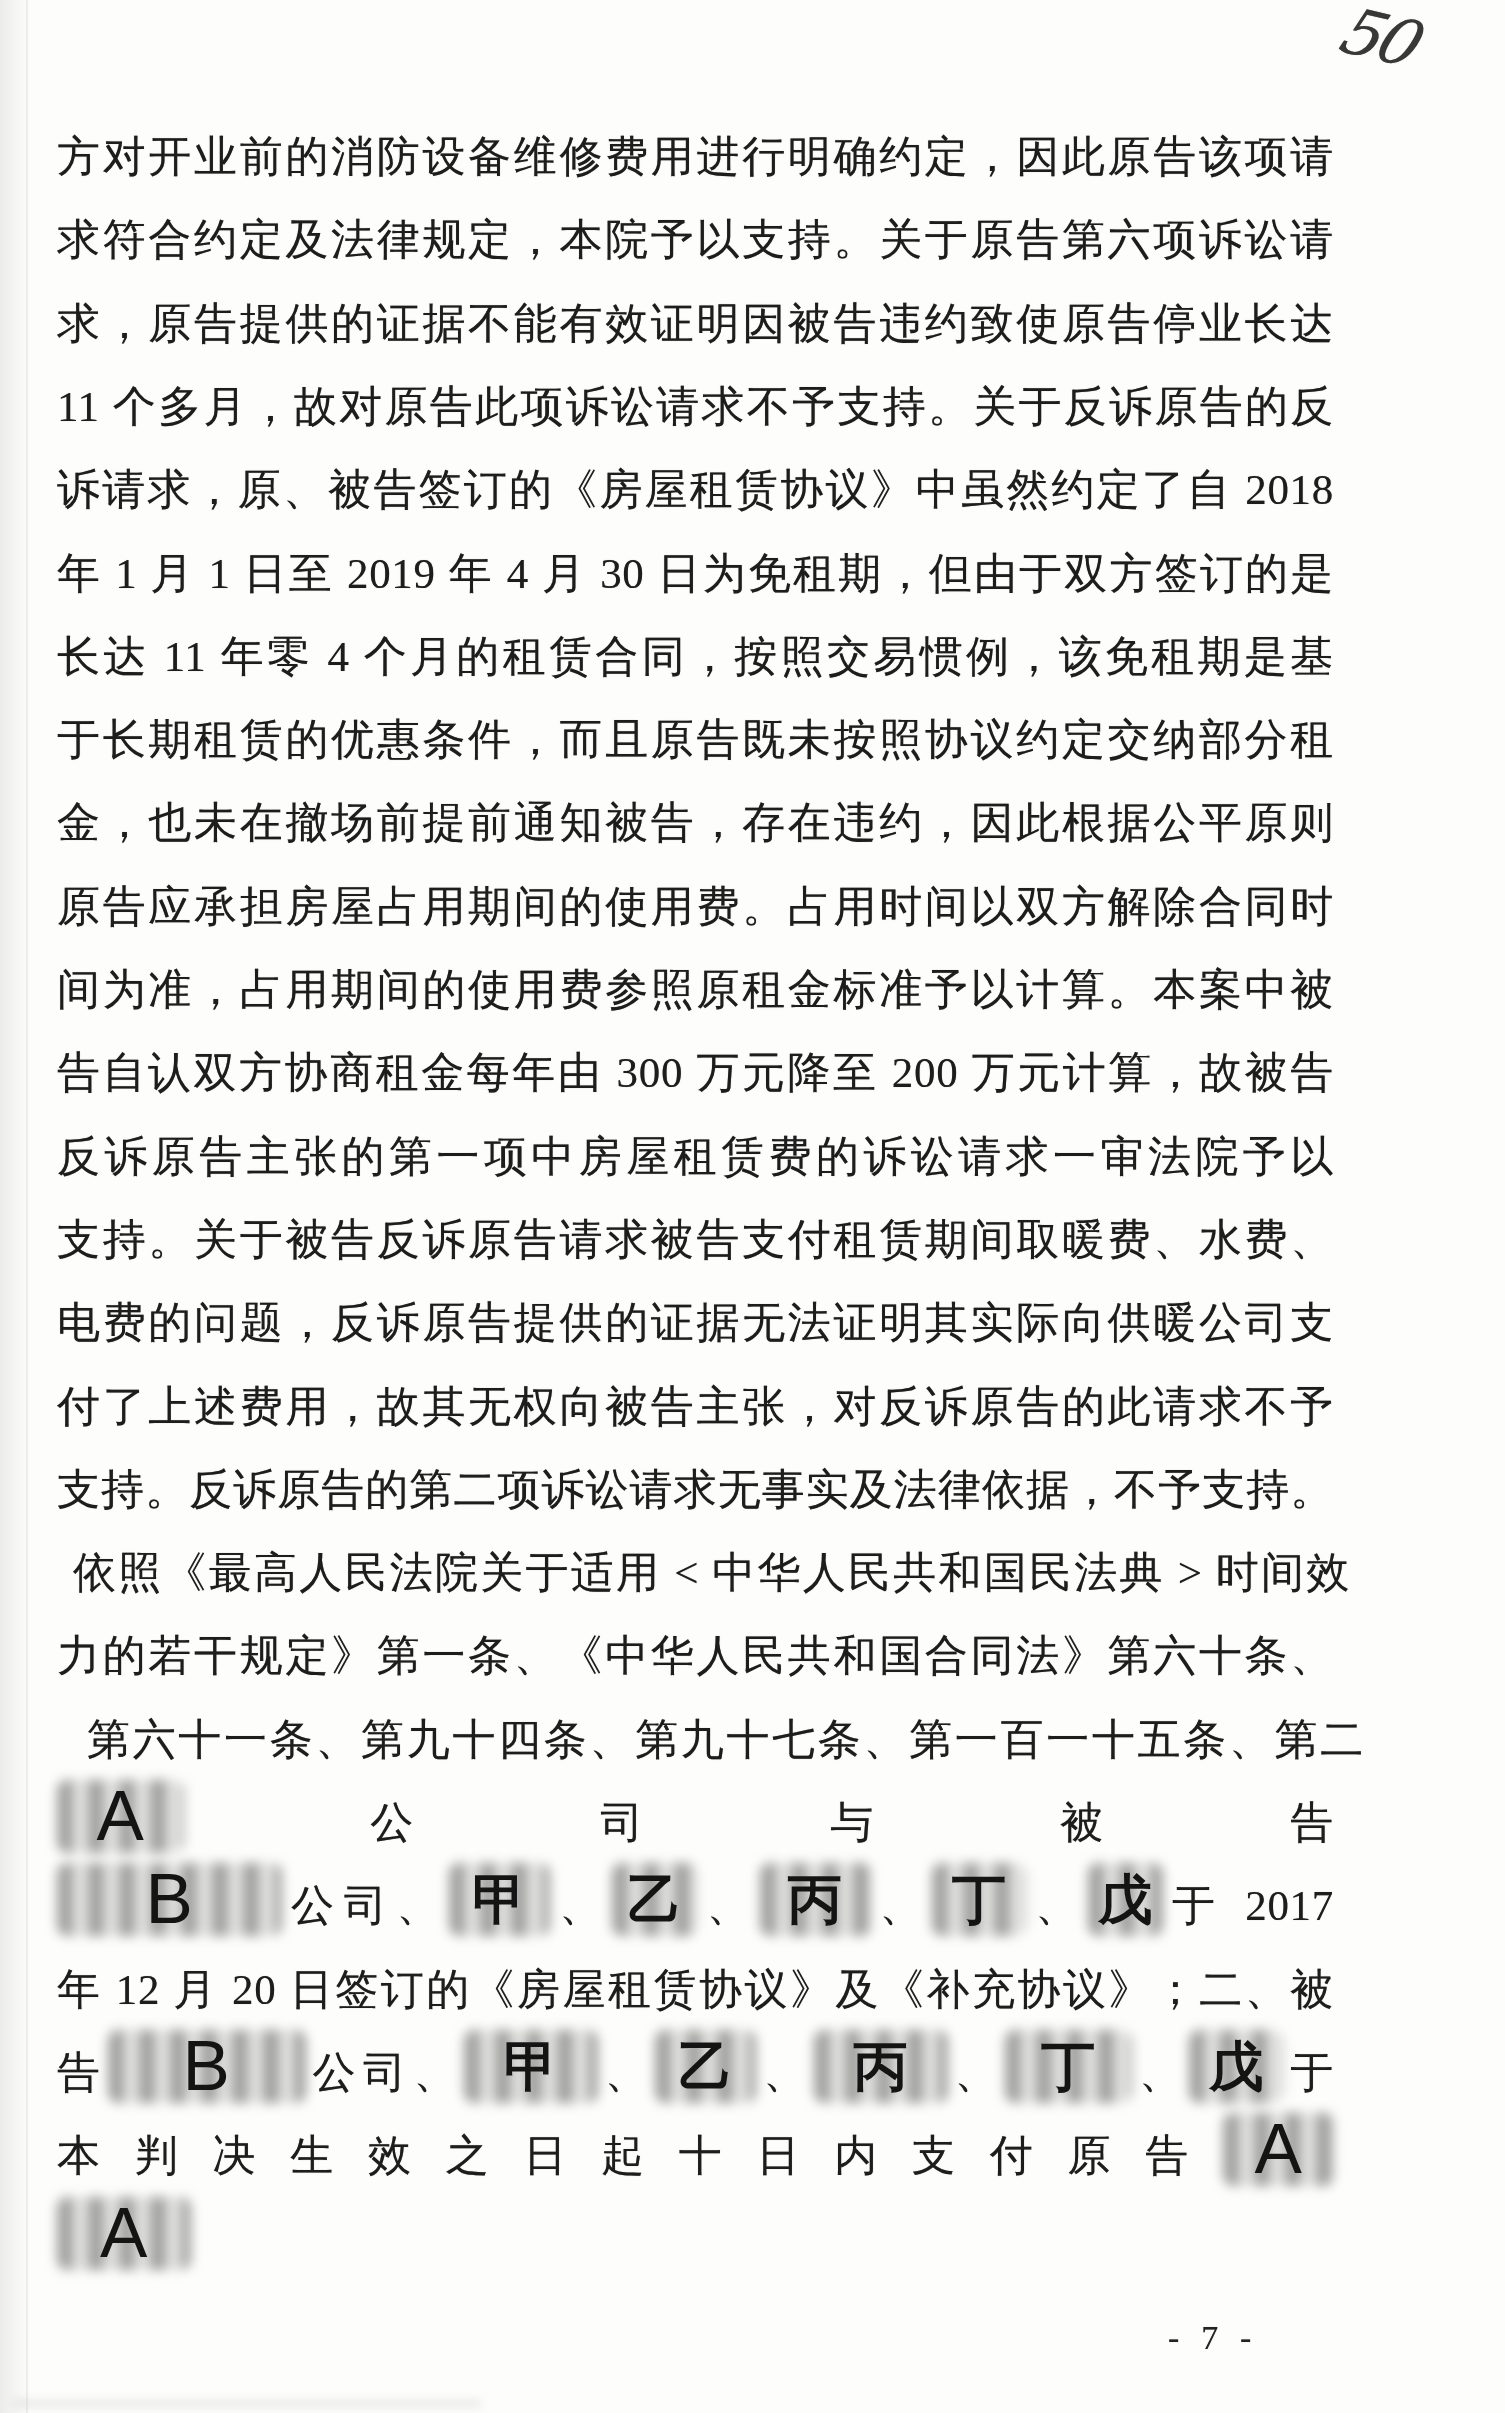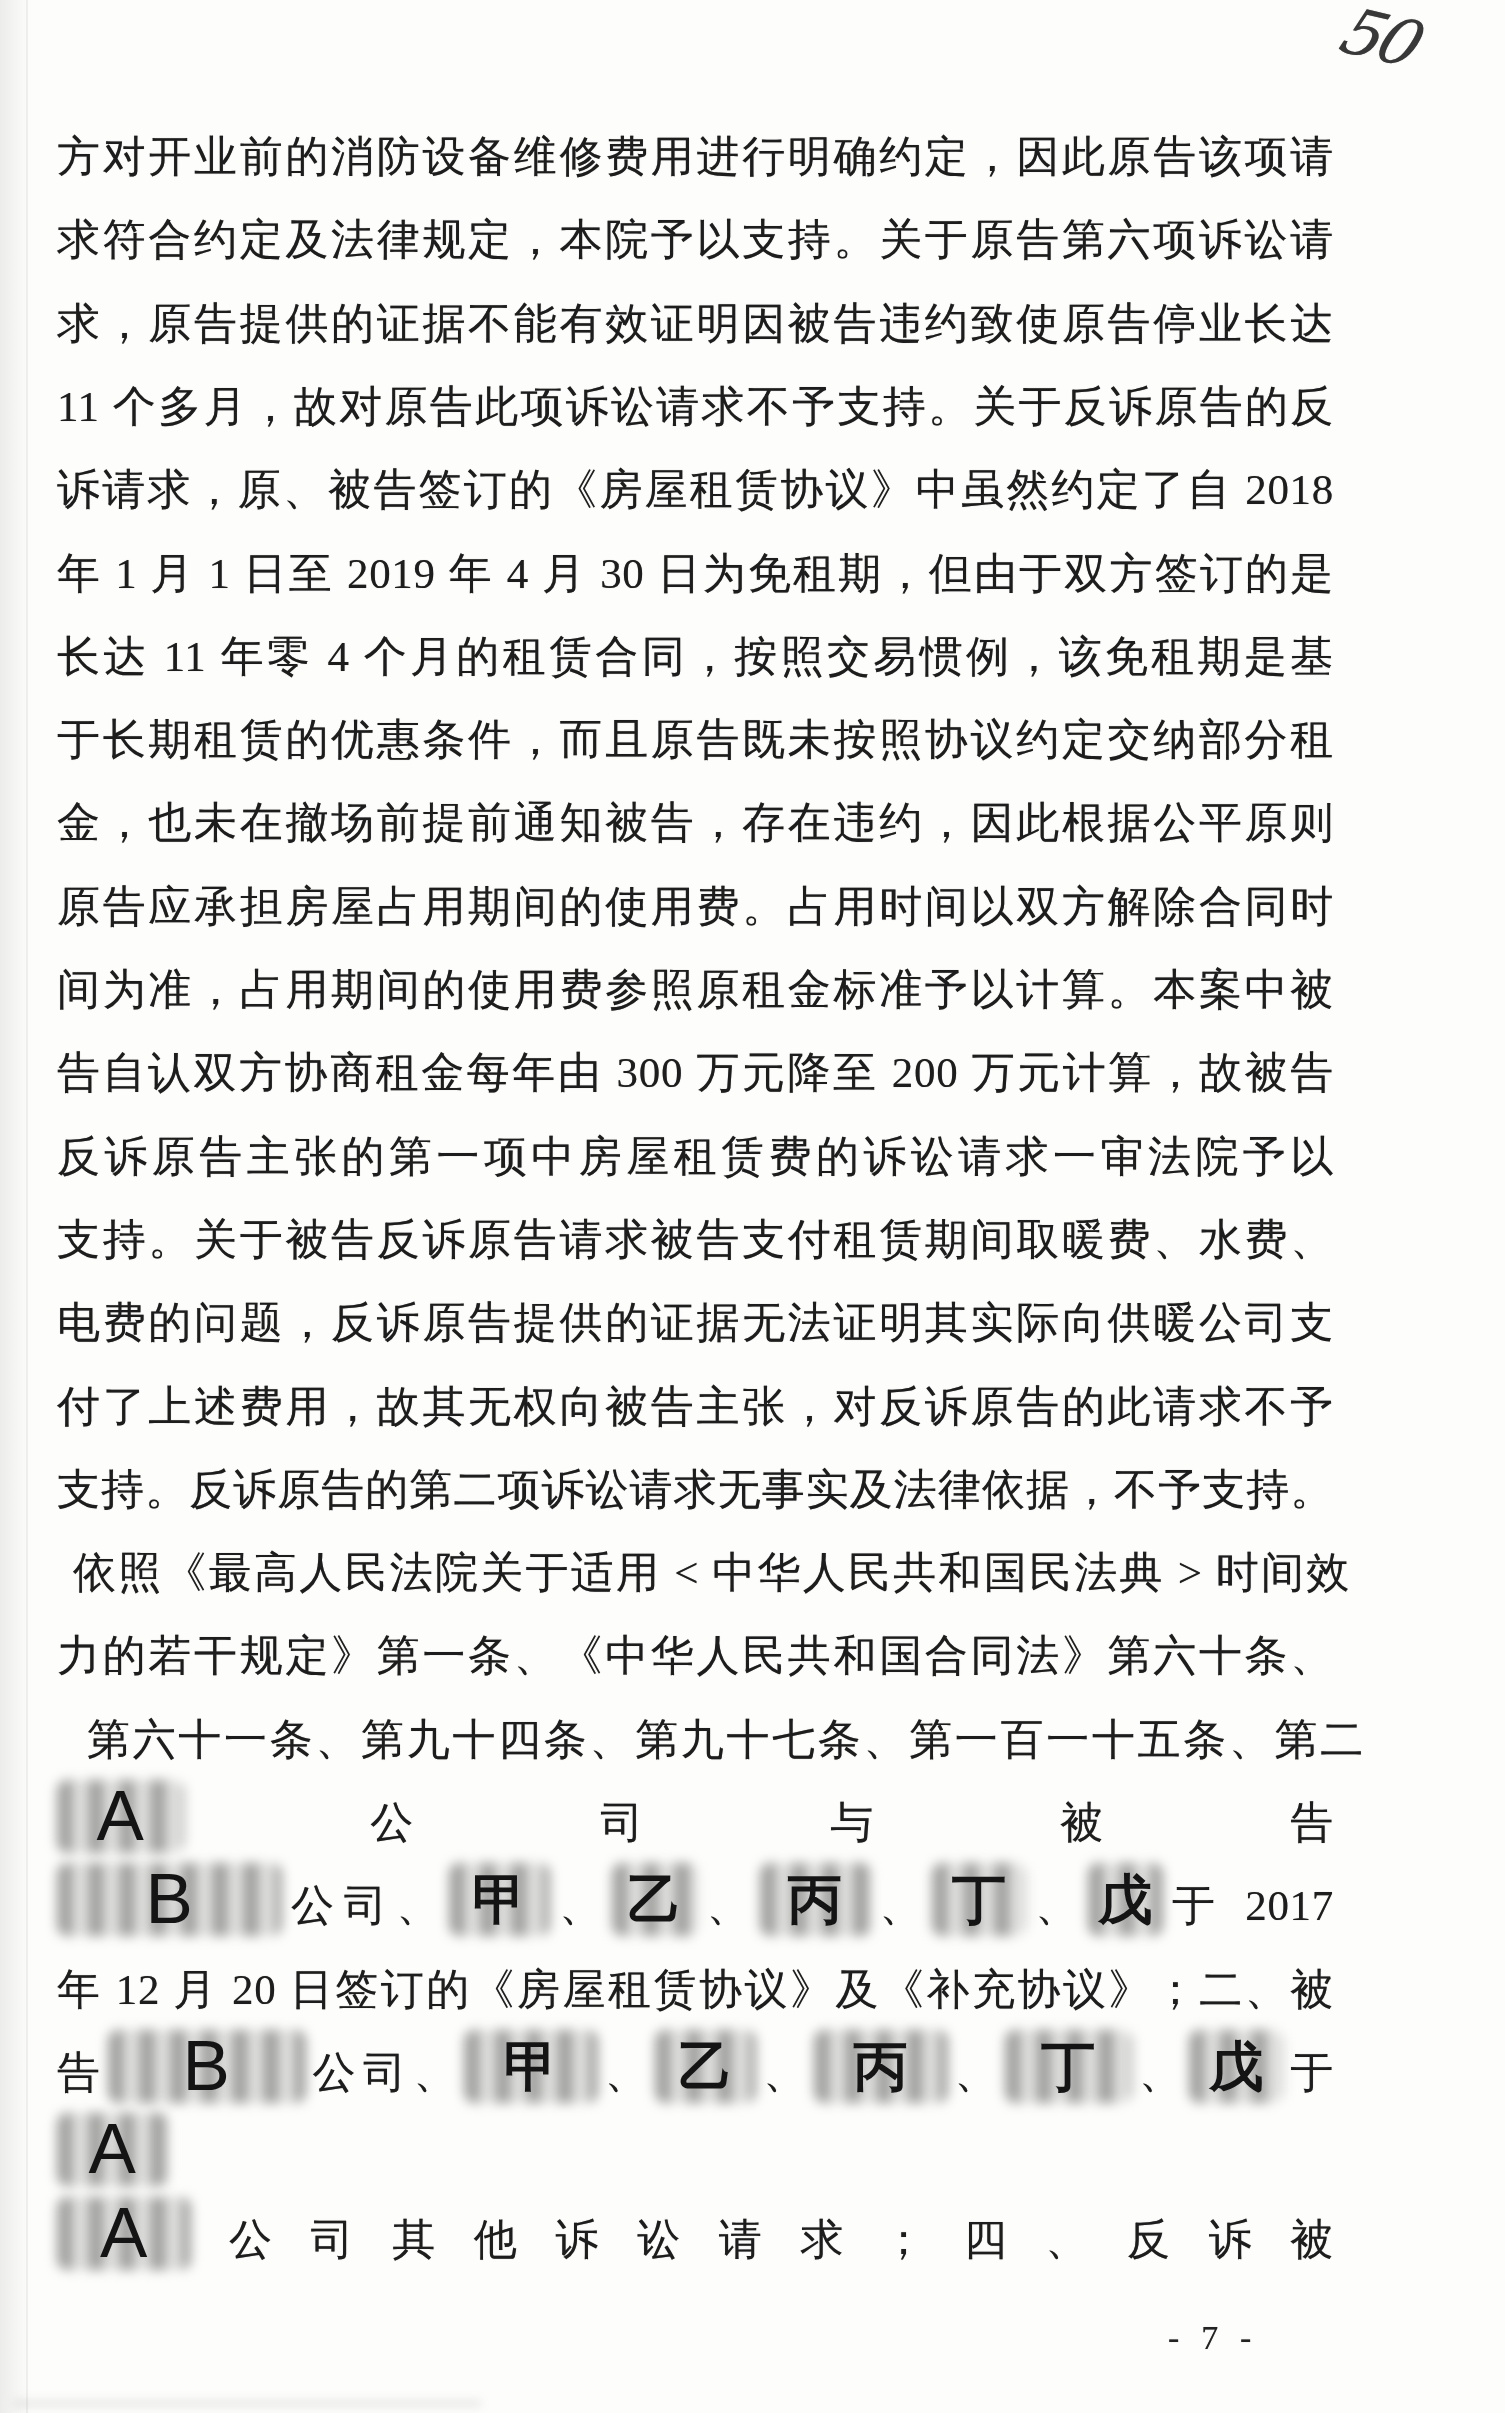--- a/index.html
+++ b/index.html
@@ -120,19 +120,19 @@
       <div class="tline" style="top: 1281px;"><span>电费的问题，反诉原告提供的证据无法证明其实际向供暖公司支</span></div>
       <div class="tline" style="top: 1365px;"><span>付了上述费用，故其无权向被告主张，对反诉原告的此请求不予</span></div>
       <div class="tline" style="top: 1448px;"><span>支持。反诉原告的第二项诉讼请求无事实及法律依据，不予支持。</span></div>
       <div class="tline" style="top: 1531px; margin-left: 16px;"><span>依照《最高人民法院关于适用 &lt; 中华人民共和国民法典 &gt; 时间效</span></div>
       <div class="tline" style="top: 1614px;"><span>力的若干规定》第一条、《中华人民共和国合同法》第六十条、</span></div>
       <div class="tline" style="top: 1698px; margin-left: 30px;"><span>第六十一条、第九十四条、第九十七条、第一百一十五条、第二</span></div>
       <div class="tline" style="top: 1781px;"><span class="redact" style="width: 127px;"><span class="smudge"></span><span class="ovl latin">A</span></span><span>公司与被告</span></div>
       <div class="tline" style="top: 1864px;"><span class="redact" style="width: 225px;"><span class="smudge"></span><span class="ovl latin">B</span></span><span>公司、</span><span class="redact" style="width: 101px;"><span class="smudge"></span><span class="ovl hanzi">甲</span></span><span>、</span><span class="redact" style="width: 86px;"><span class="smudge"></span><span class="ovl hanzi">乙</span></span><span>、</span><span class="redact" style="width: 111px;"><span class="smudge"></span><span class="ovl hanzi">丙</span></span><span>、</span><span class="redact" style="width: 94px;"><span class="smudge"></span><span class="ovl hanzi">丁</span></span><span>、</span><span class="redact" style="width: 75px;"><span class="smudge"></span><span class="ovl hanzi">戊</span></span><span>于 2017</span></div>
       <div class="tline" style="top: 1948px;"><span>年 12 月 20 日签订的《房屋租赁协议》及《补充协议》；二、被</span></div>
       <div class="tline" style="top: 2031px;"><span>告</span><span class="redact" style="width: 198px;"><span class="smudge"></span><span class="ovl latin">B</span></span><span>公司、</span><span class="redact" style="width: 134px;"><span class="smudge"></span><span class="ovl hanzi">甲</span></span><span>、</span><span class="redact" style="width: 101px;"><span class="smudge"></span><span class="ovl hanzi">乙</span></span><span>、</span><span class="redact" style="width: 134px;"><span class="smudge"></span><span class="ovl hanzi">丙</span></span><span>、</span><span class="redact" style="width: 127px;"><span class="smudge"></span><span class="ovl hanzi">丁</span></span><span>、</span><span class="redact" style="width: 94px;"><span class="smudge"></span><span class="ovl hanzi">戊</span></span><span>于</span></div>
-      <div class="tline" style="top: 2114px;"><span class="redact" style="width: 111px;"><span class="smudge"></span><span class="ovl latin">A</span></span></div>
-      <div class="tline" style="top: 2198px;"><span class="redact" style="width: 134px;"><span class="smudge"></span><span class="ovl latin">A</span></span><span>公司其他诉讼请求；四、反诉被</span></div>
+      <div class="tline" style="top: 2114px;"><span>本判决生效之日起十日内支付原告</span><span class="redact" style="width: 111px;"><span class="smudge"></span><span class="ovl latin">A</span></span></div>
+      <div class="tline" style="top: 2198px;"><span class="redact" style="width: 134px;"><span class="smudge"></span><span class="ovl latin">A</span></span></div>
     </div>
 
   <div id="page-number">- 7 -</div>
 </div>
 
 
 </body></html>

